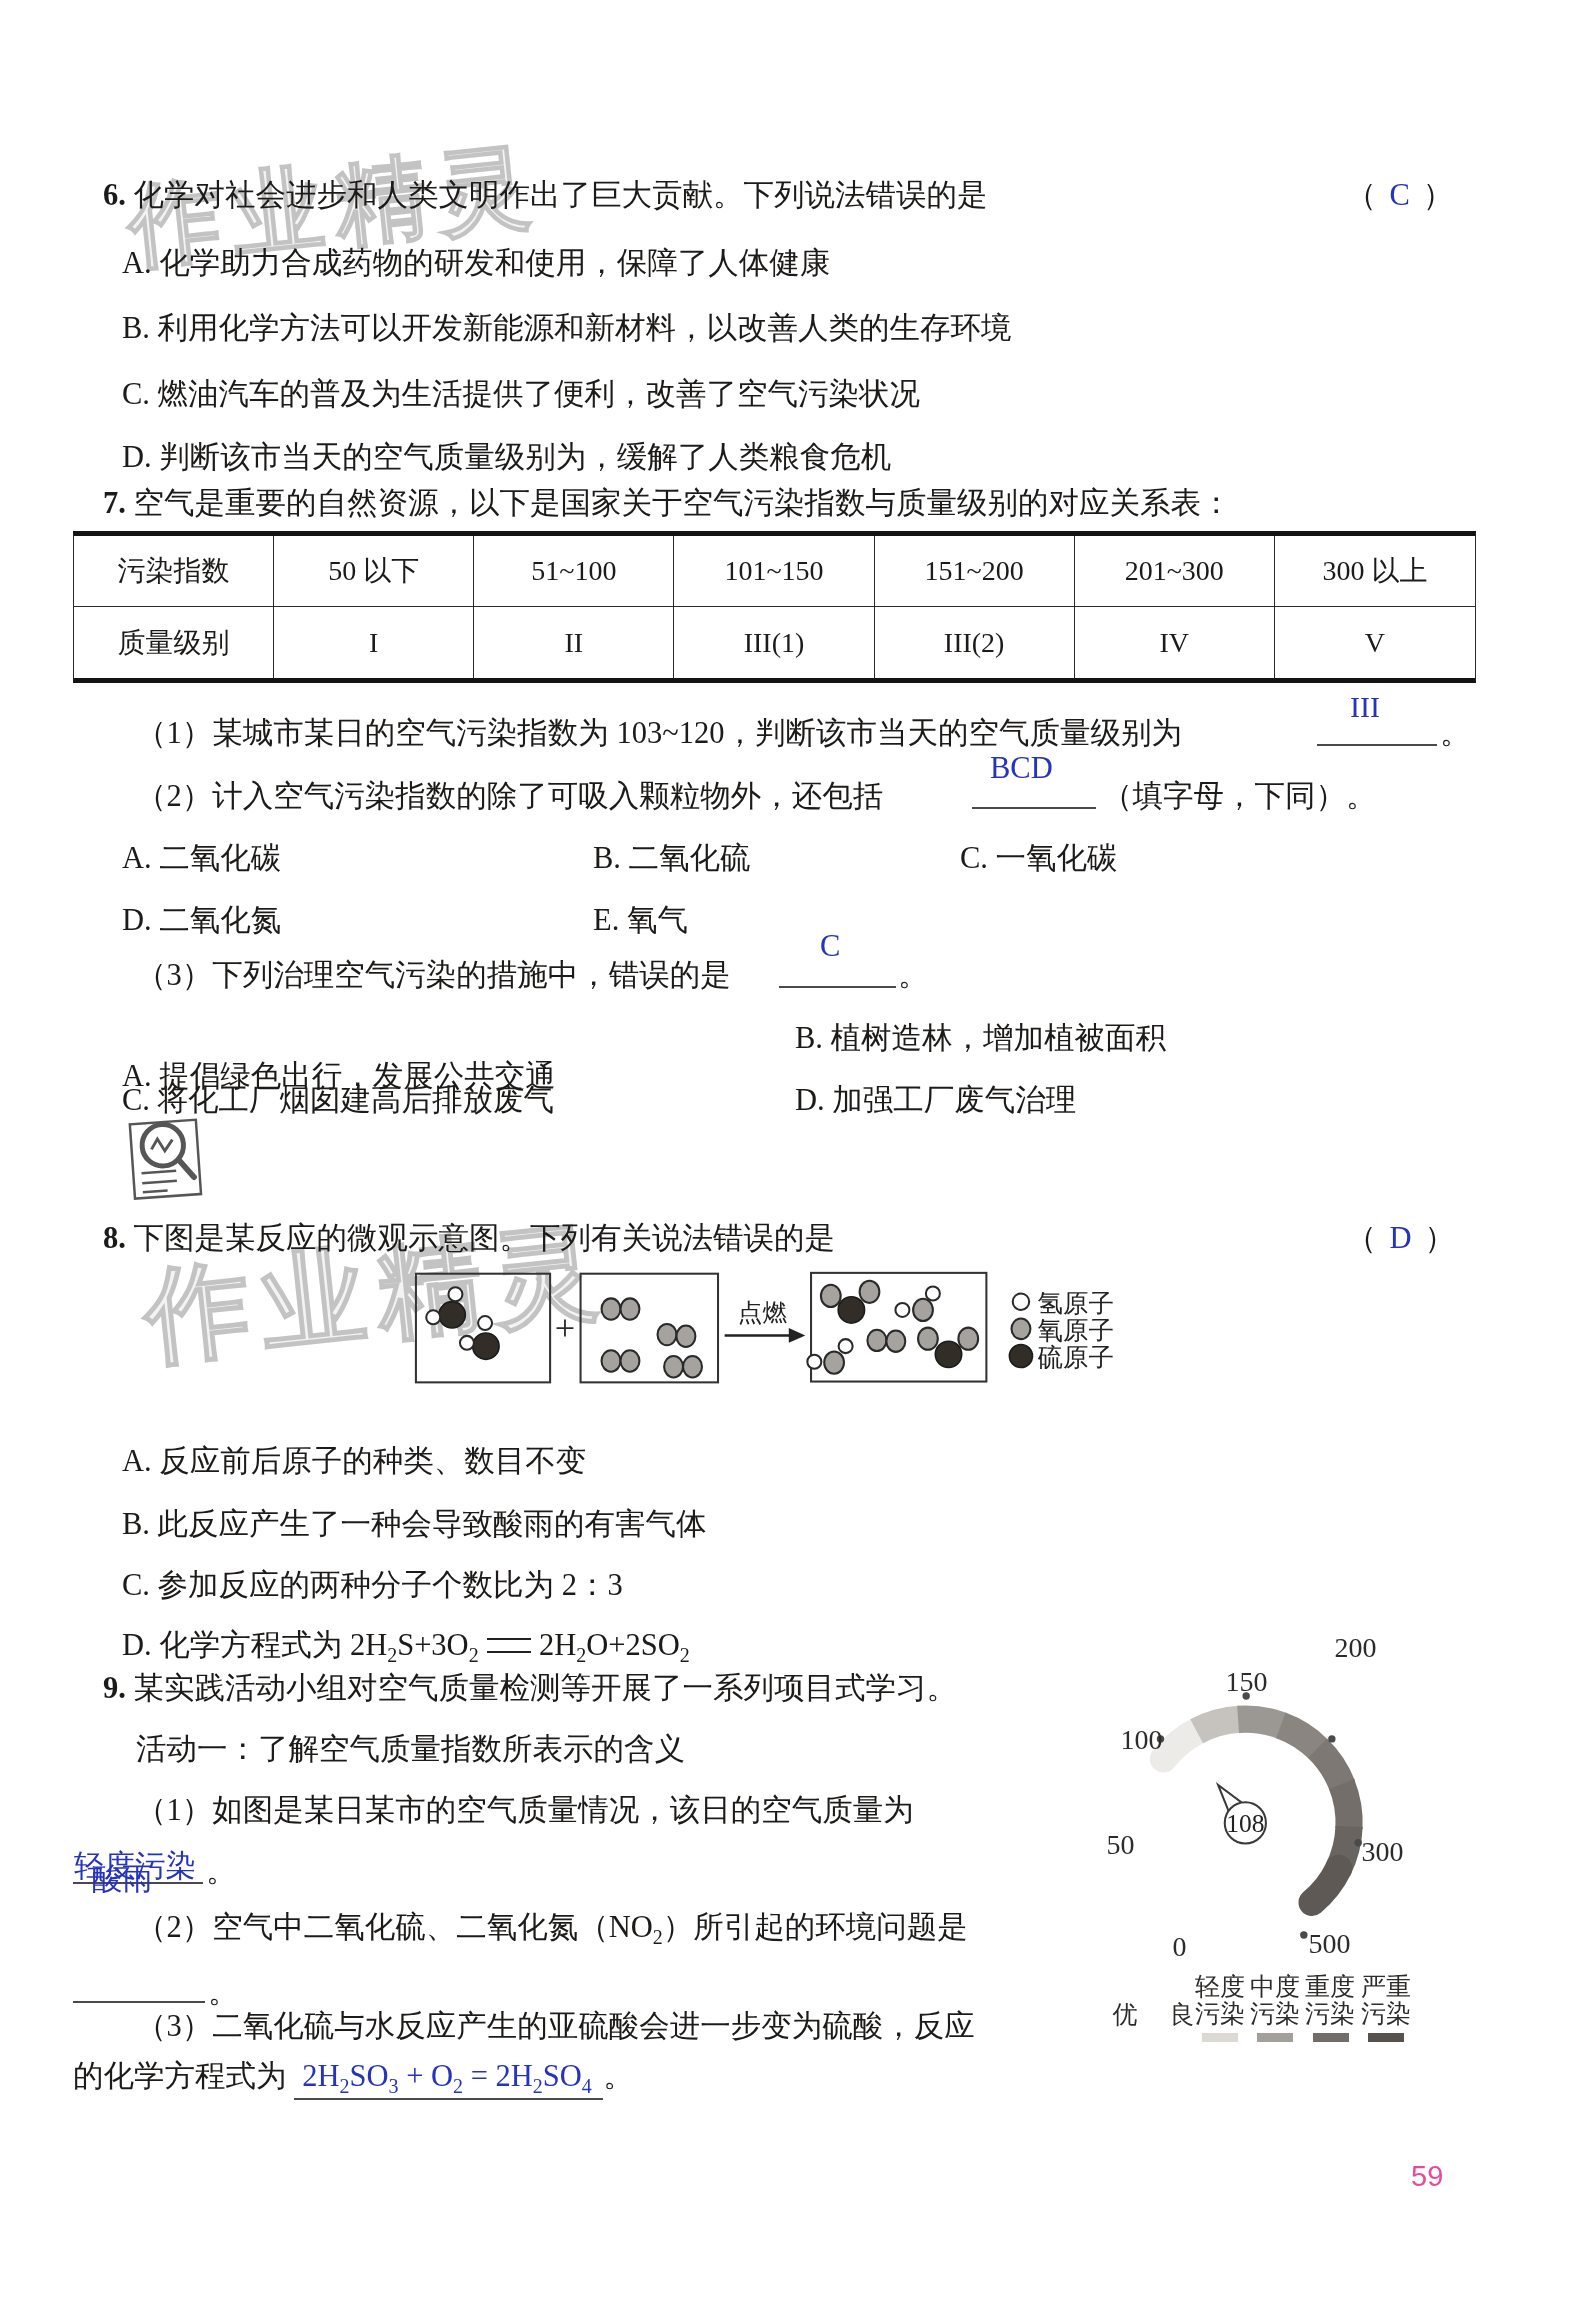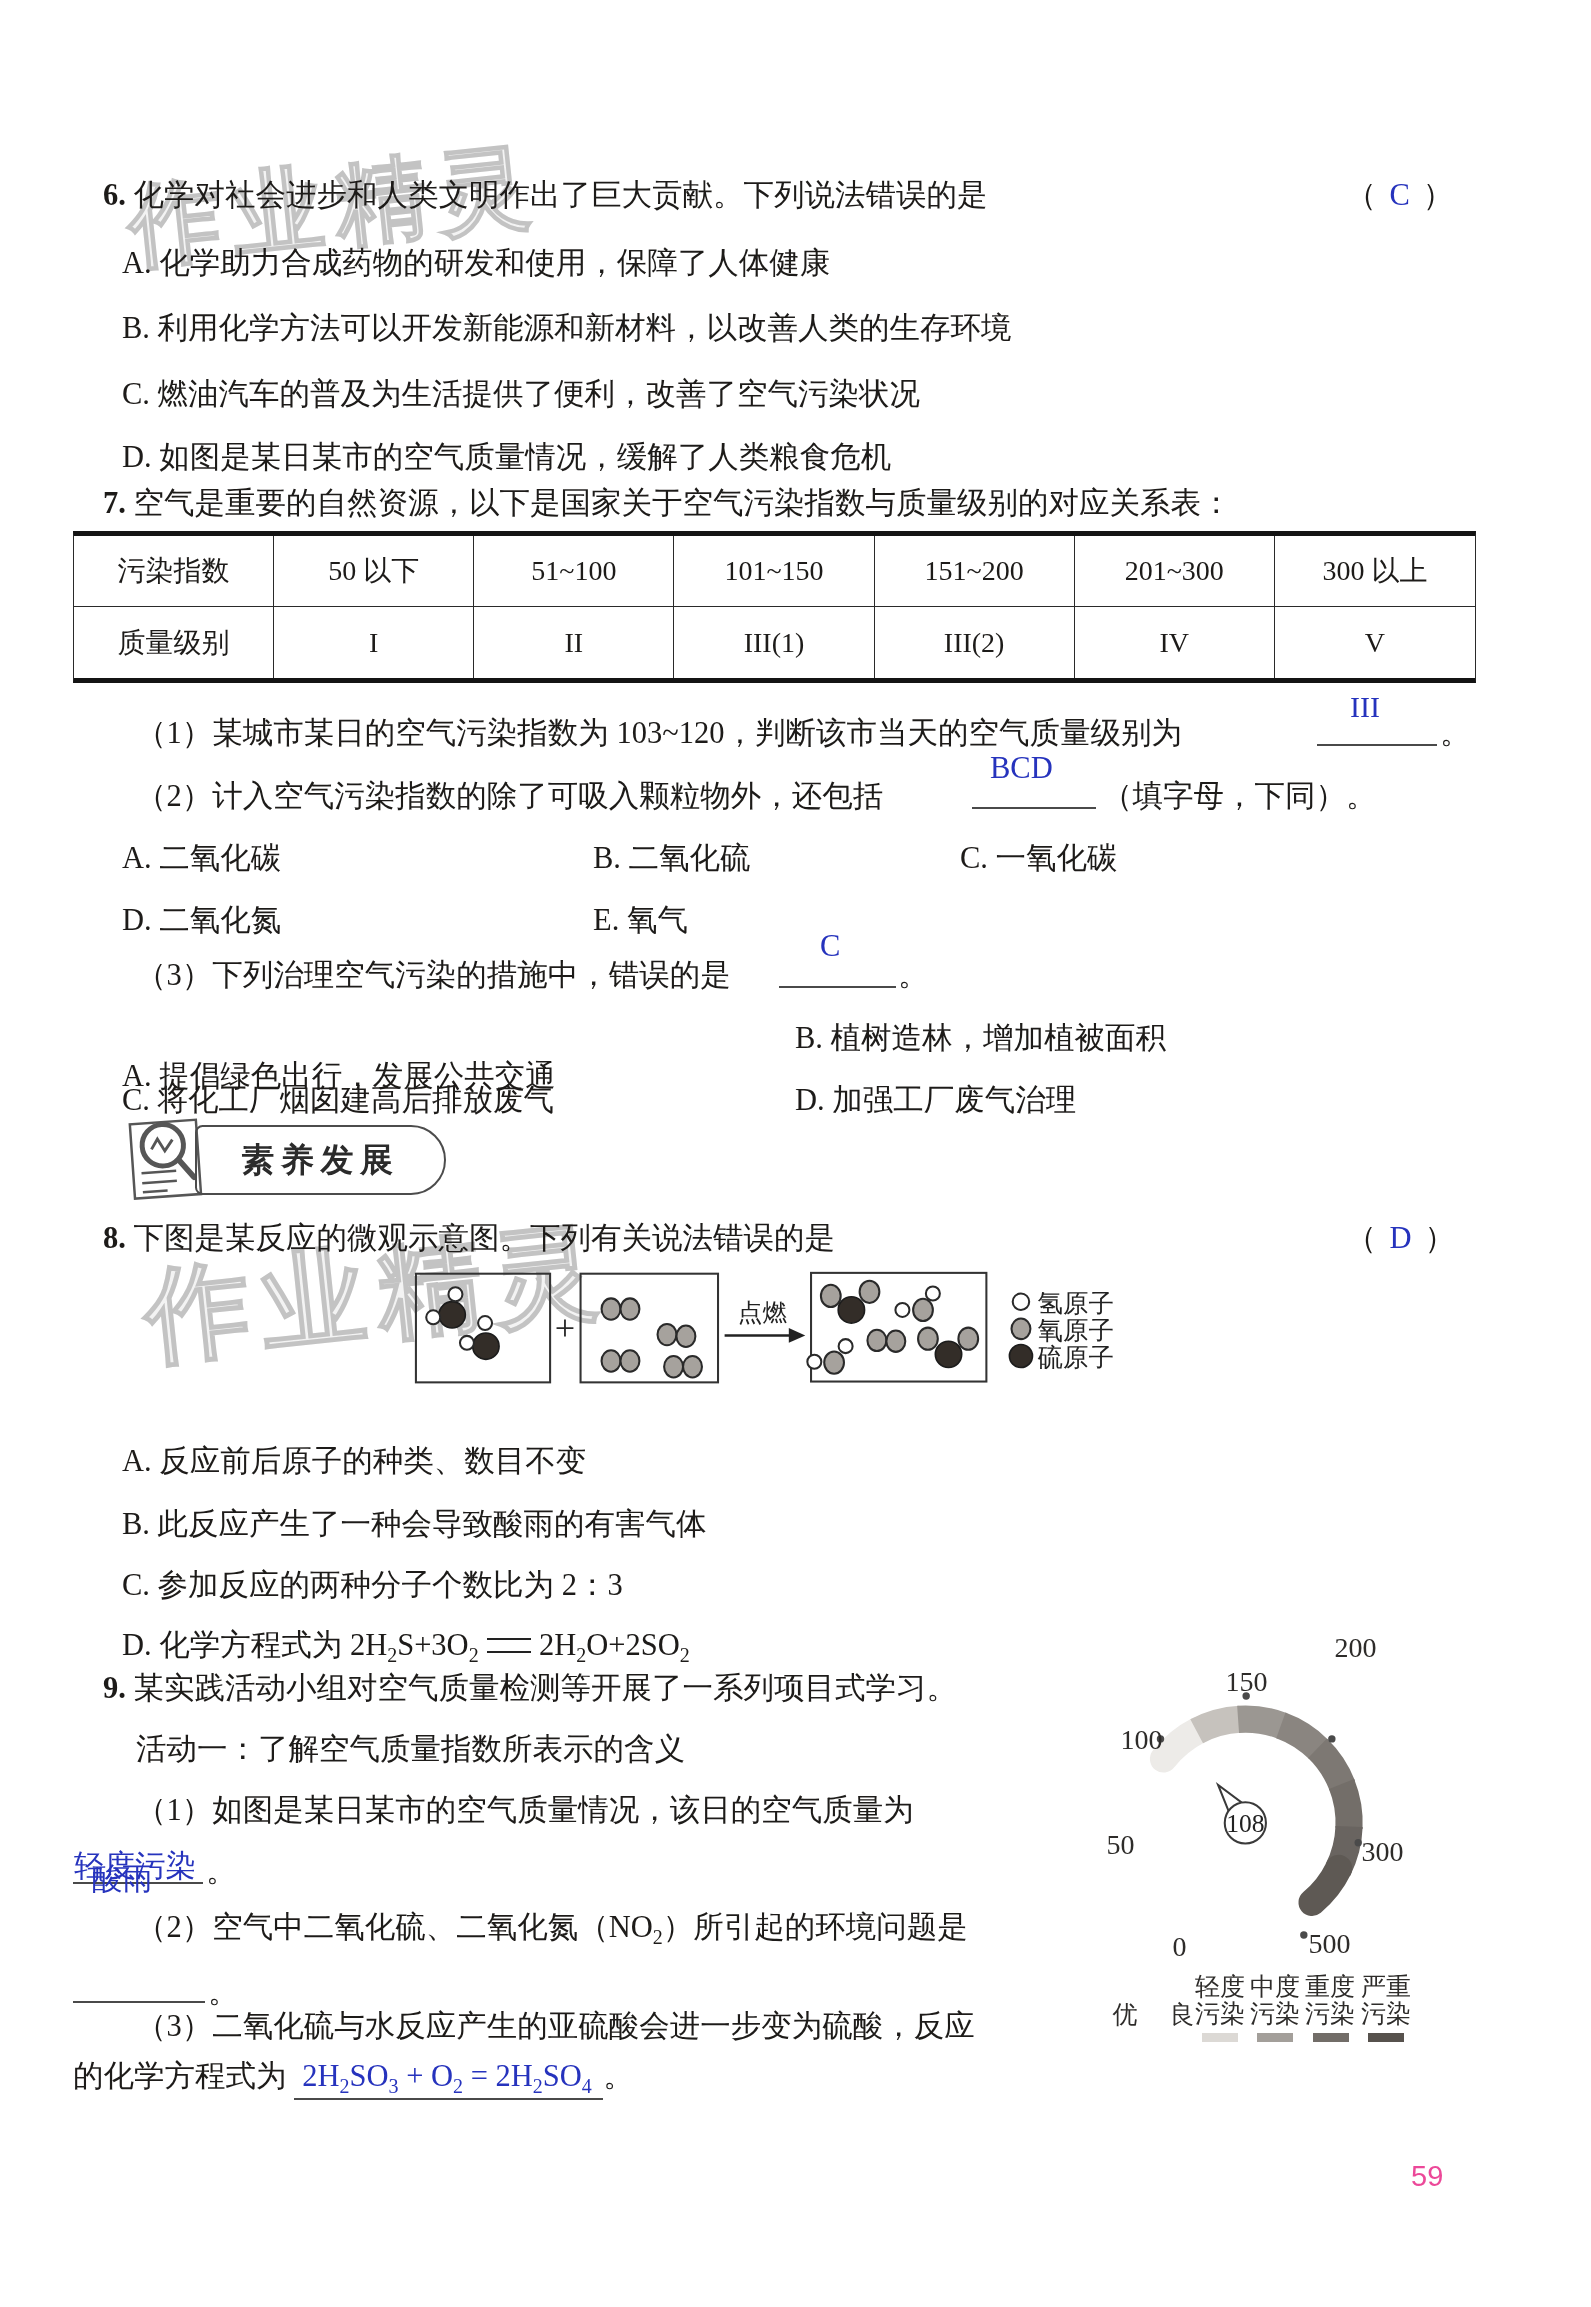--- a/index.html
+++ b/index.html
@@ -73,21 +73,21 @@
   <div class="line" style="left:103px; top:176px;">
     <span class="b">6.</span>
     <span>化学对社会进步和人类文明作出了巨大贡献。下列说法错误的是</span>
   </div>
   <div class="line bracketed" style="left:1346px; top:176px;">
     <span>（</span><span class="blue mid">C</span><span>）</span>
   </div>
   <div class="line" style="left:122px; top:244px;">A. 化学助力合成药物的研发和使用，保障了人体健康</div>
   <div class="line" style="left:122px; top:309px;">B. 利用化学方法可以开发新能源和新材料，以改善人类的生存环境</div>
   <div class="line" style="left:122px; top:375px;">C. 燃油汽车的普及为生活提供了便利，改善了空气污染状况</div>
-  <div class="line" style="left:122px; top:438px;">D. 如图是某日某市的空气质量情况，缓解了人类粮食危机</div>
+  <div class="line" style="left:122px; top:438px;">D. 判断该市当天的空气质量级别为，缓解了人类粮食危机</div>
 
   <div class="line" style="left:103px; top:484px;">
     <span class="b">7.</span>
     <span>空气是重要的自然资源，以下是国家关于空气污染指数与质量级别的对应关系表：</span>
   </div>
 
   <div class="qtable">
     <div class="cell">污染指数</div>
     <div class="cell">50 以下</div>
     <div class="cell">51~100</div>
@@ -135,23 +135,20 @@
       <g transform="rotate(-4 50 50)">
         <rect x="10" y="6" width="80" height="90" fill="#ffffff" stroke="#565656" stroke-width="3"></rect>
         <line x1="20" y1="66" x2="62" y2="66" stroke="#565656" stroke-width="3"></line>
         <line x1="20" y1="78" x2="62" y2="78" stroke="#565656" stroke-width="3"></line>
         <line x1="20" y1="89" x2="50" y2="89" stroke="#565656" stroke-width="3"></line>
         <circle cx="48" cy="34" r="25" fill="#ffffff" stroke="#565656" stroke-width="6"></circle>
         <polyline points="34,38 42,26 50,41 60,28" fill="none" stroke="#565656" stroke-width="3.5"></polyline>
         <line x1="66" y1="53" x2="83" y2="75" stroke="#565656" stroke-width="7" stroke-linecap="round"></line>
       </g>
     </svg>
-    <div class="pill">
-      <span>素养发展</span>
-    </div>
   </div>
 
   <div class="line" style="left:103px; top:1219px;">
     <span class="b">8.</span>
     <span>下图是某反应的微观示意图。下列有关说法错误的是</span>
   </div>
   <div class="line bracketed" style="left:1346px; top:1219px;">
     <span>（</span><span class="blue mid">D</span><span>）</span>
   </div>
 

